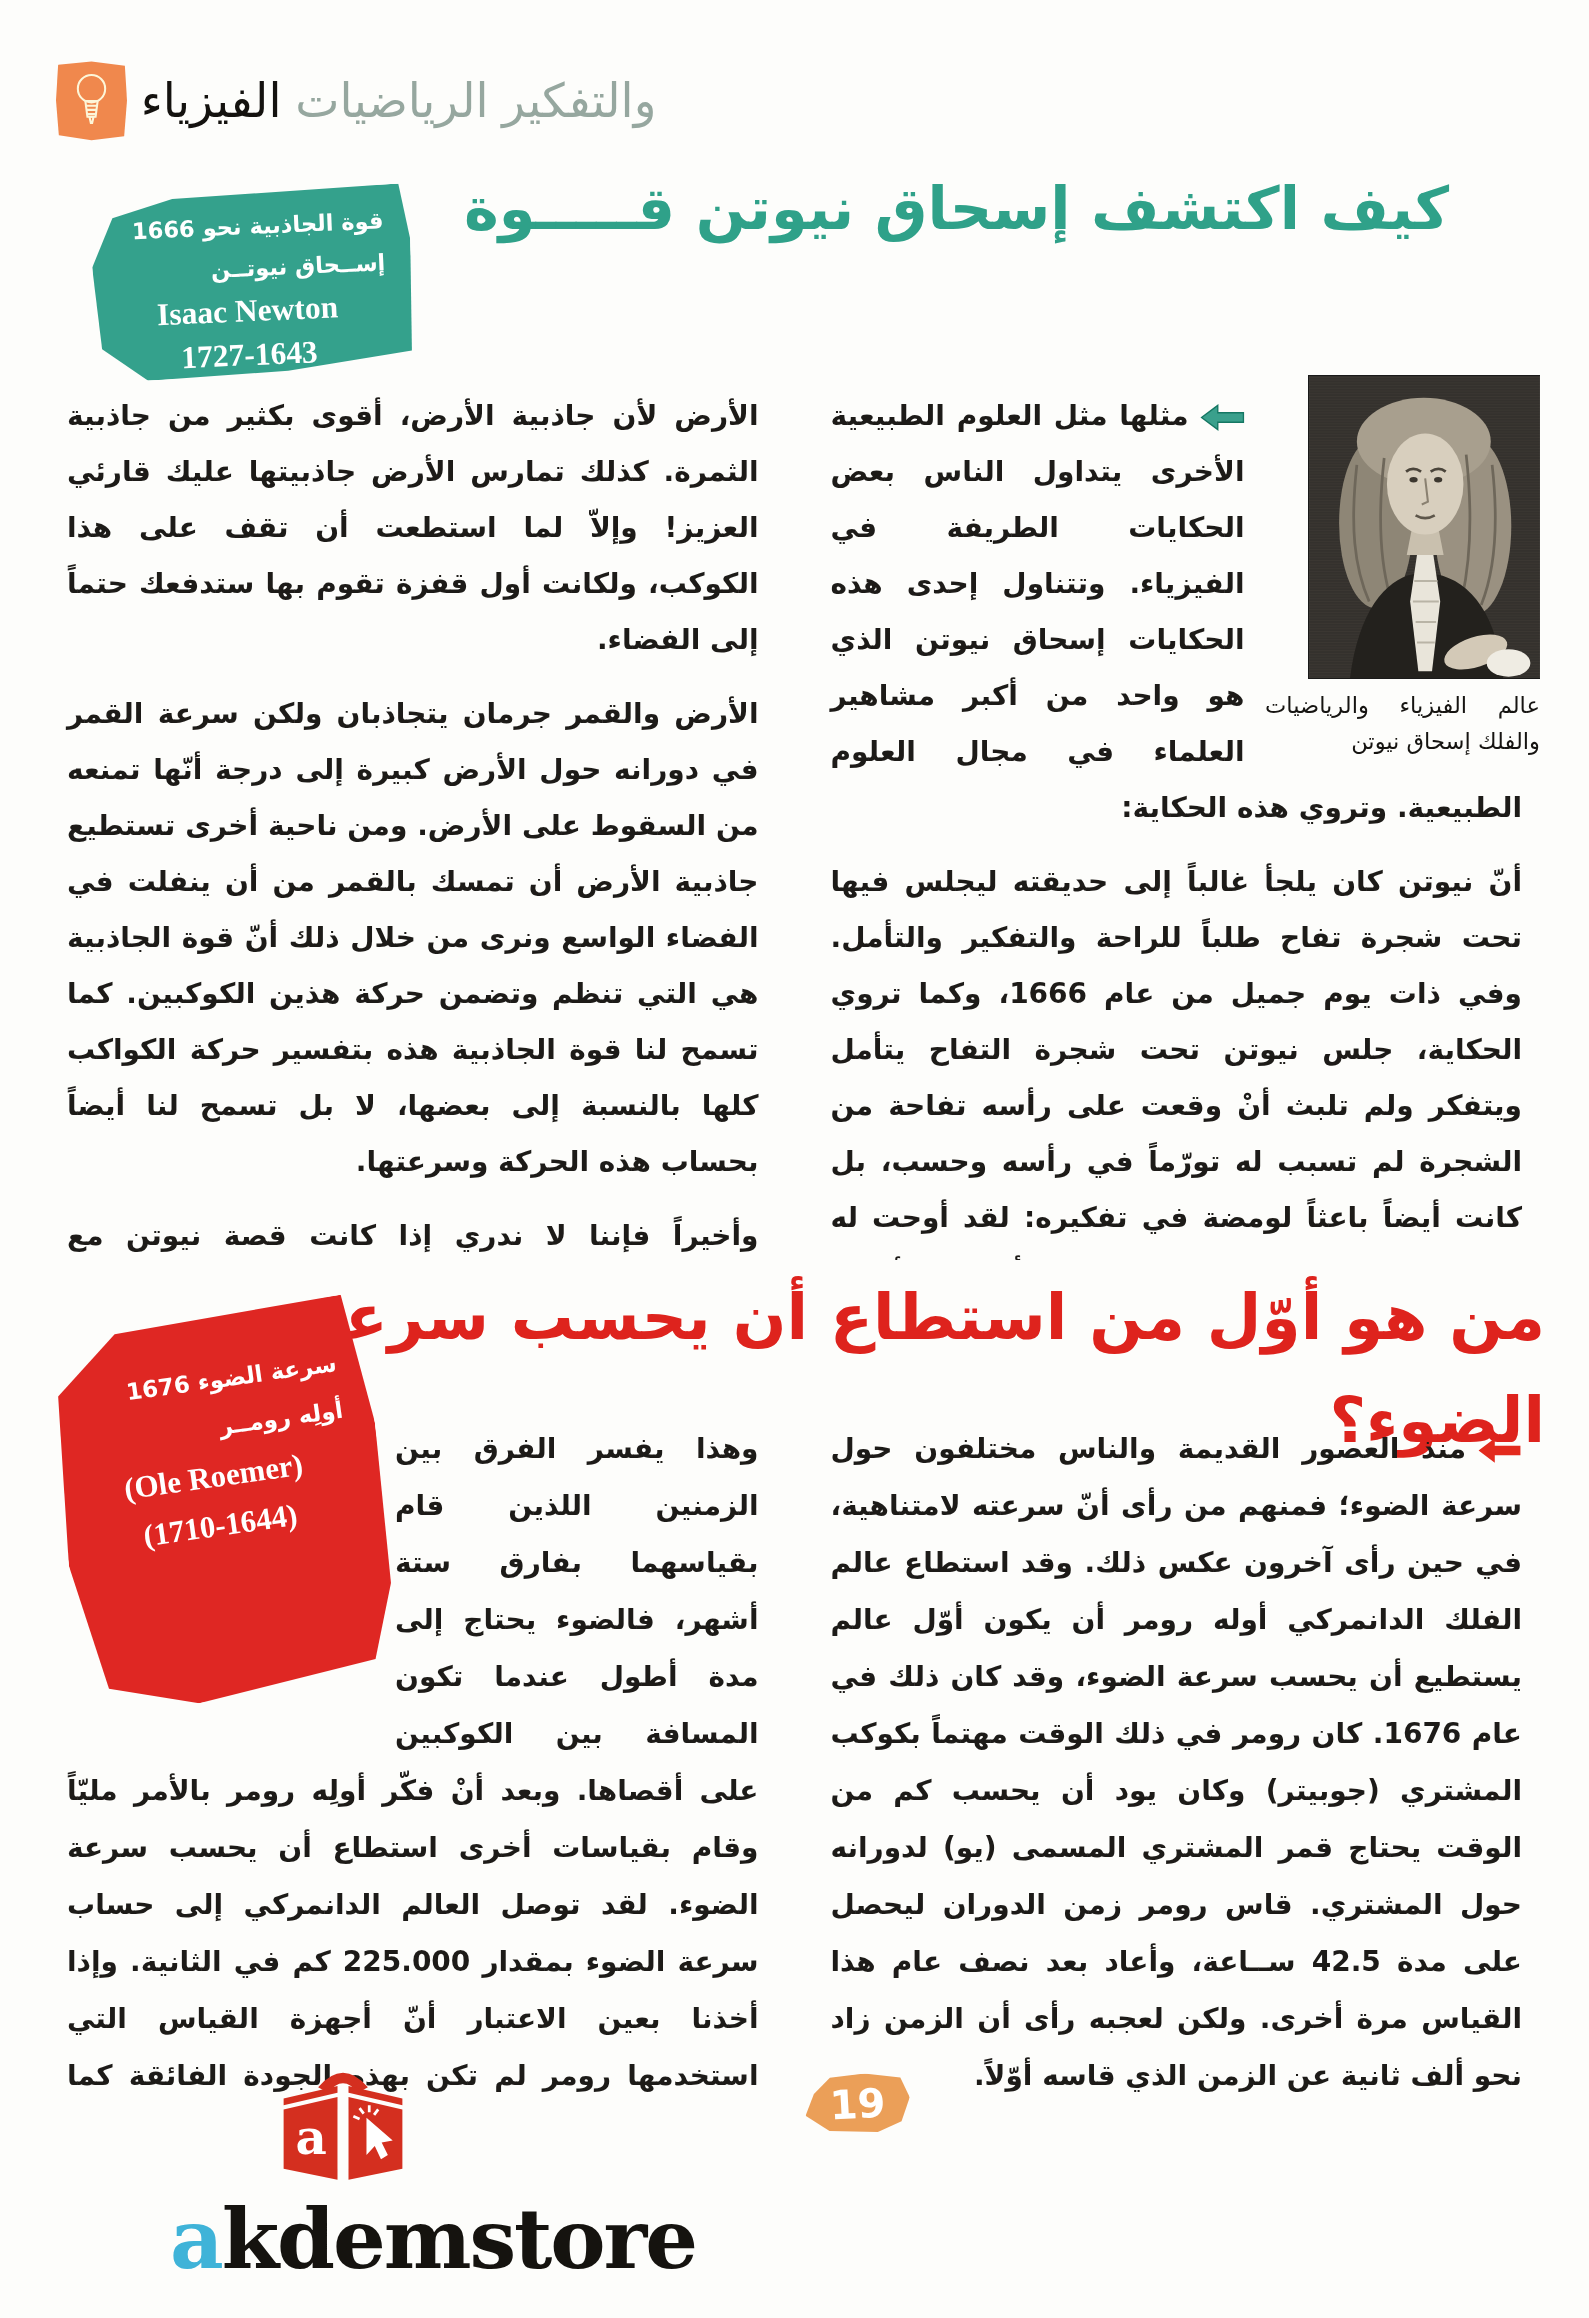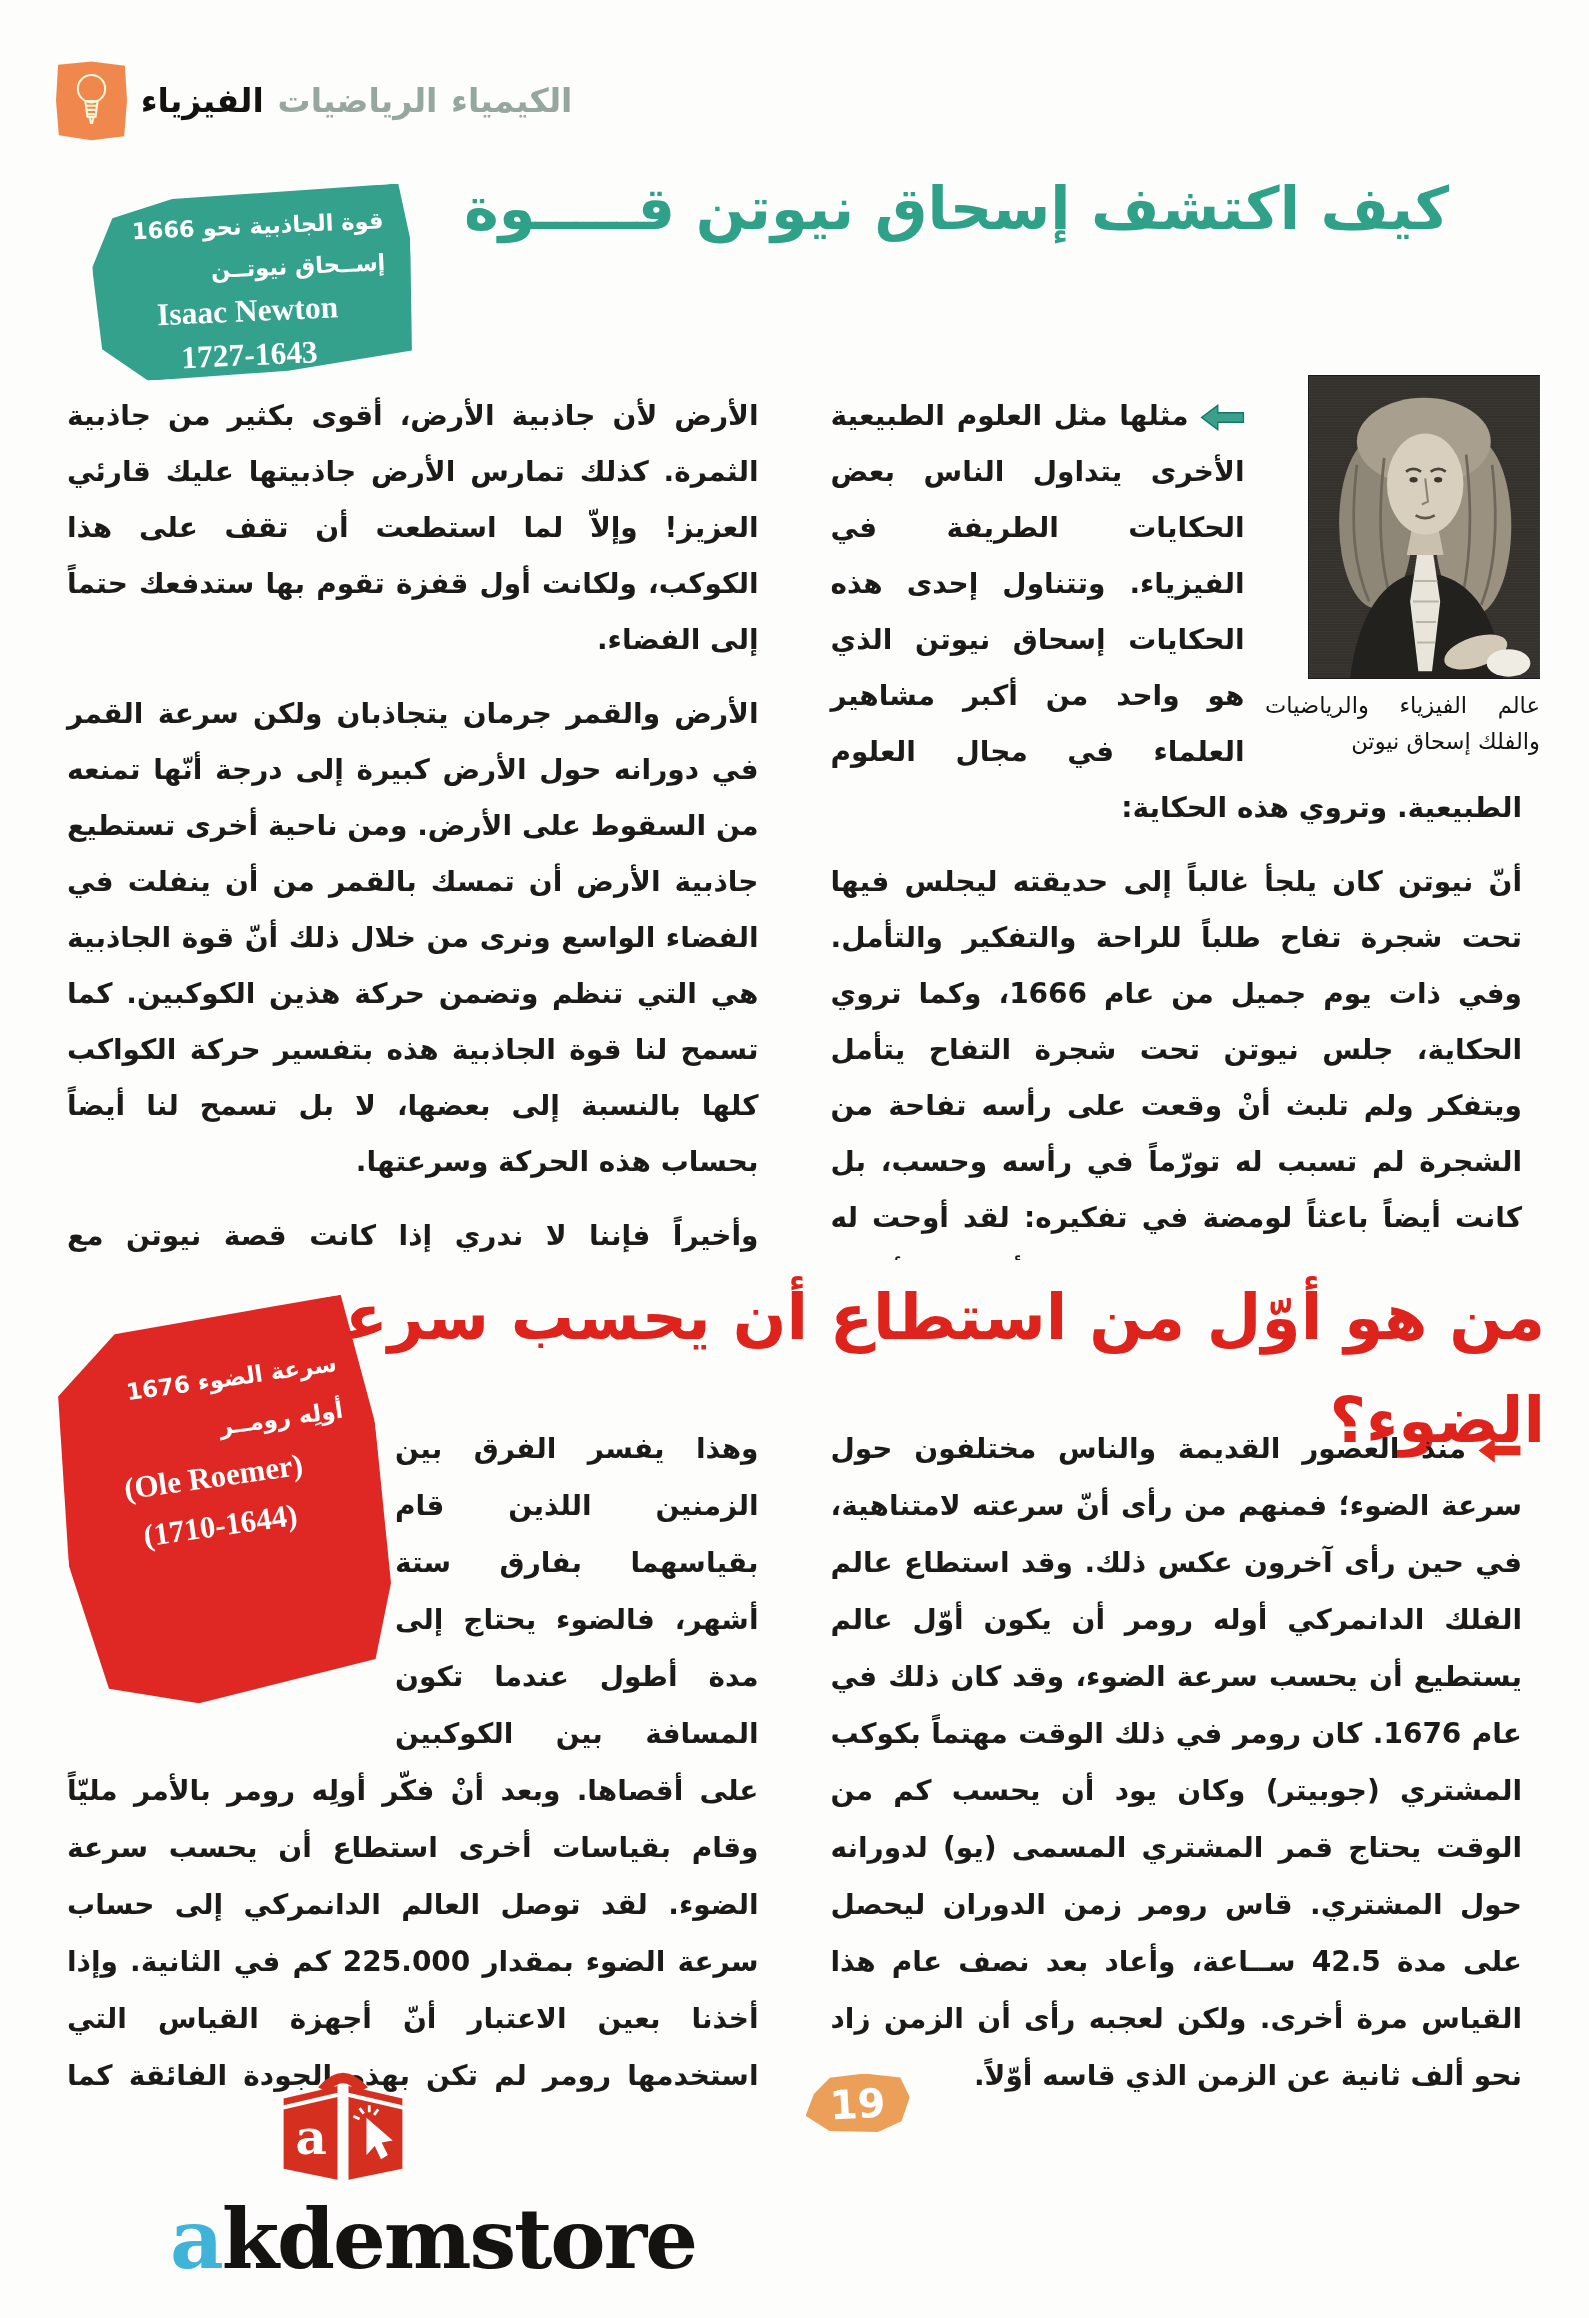--- a/index.html
+++ b/index.html
@@ -4,21 +4,21 @@
 <style>
   html,body{margin:0;padding:0;background:#d9d9d9;}
   .page{
     position:relative;width:1589px;height:2319px;margin:0 auto;
     background:#fdfdfb;overflow:hidden;direction:rtl;
     font-family:"DejaVu Sans",sans-serif;color:#1d1b18;
   }
 
   
   .header{position:absolute;top:60px;left:56px;display:flex;align-items:center;gap:13.7px;}
-  .subject{font-size:33px;font-weight:bold;color:#96a79f;white-space:nowrap;text-align:right;}
+  .subject{font-size:47px;font-weight:normal;color:#96a79f;white-space:nowrap;text-align:right;}
   .subject.active{color:#14120f;}
   .bulb-badge{width:71px;height:81px;background:#f0884d;border-radius:11px;
     display:flex;align-items:center;justify-content:center;
     clip-path:polygon(3% 6%,50% 2%,97% 7%,100% 50%,96% 94%,50% 99%,4% 93%,0 50%);}
 
   
   .h-teal{position:absolute;top:152px;right:44px;width:1177px;text-align:center;
     color:#2fa189;font-size:59px;font-weight:bold;line-height:114px;}
   .h-teal .l2{padding-left:41px;}
 
@@ -68,21 +68,21 @@
   .logo-text{font-family:"DejaVu Serif",serif;font-size:83px;font-weight:bold;
     color:#15130f;letter-spacing:-2.1px;line-height:1.05;margin-top:12px;}
   .logo-a{color:#3fb3d8;}
 </style>
 </head>
 <body>
 
 <div class="page">
 
   <div class="header">
-    <span class="subject">الكيمياء</span>
+    <span class="subject">والتفكير</span>
     <span class="subject">الرياضيات</span>
     <span class="subject active">الفيزياء</span>
     <span class="bulb-badge">
       <svg width="41" height="62" viewBox="0 0 60 90" fill="none" stroke="#fdf6d8" stroke-width="3">
         <circle cx="30" cy="27" r="20"></circle>
         <path d="M21 45 L39 45 L36 68 L24 68 Z"></path>
         <path d="M22 52 H38 M23 58 H37 M24 64 H36"></path>
         <path d="M27 68 L33 68 L31 77 L29 77 Z"></path>
       </svg>
     </span>

